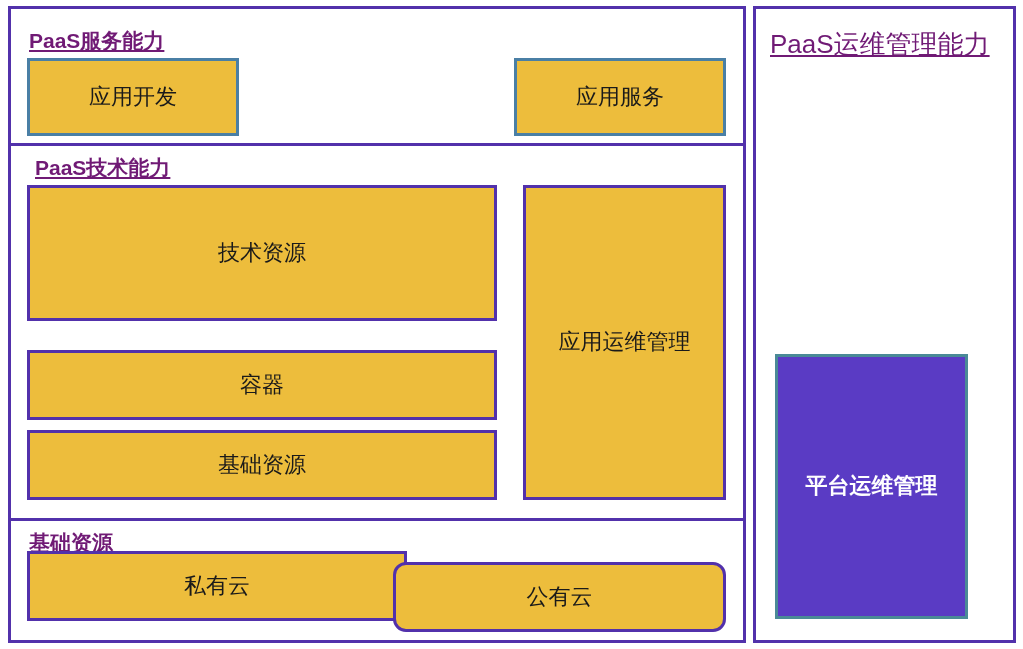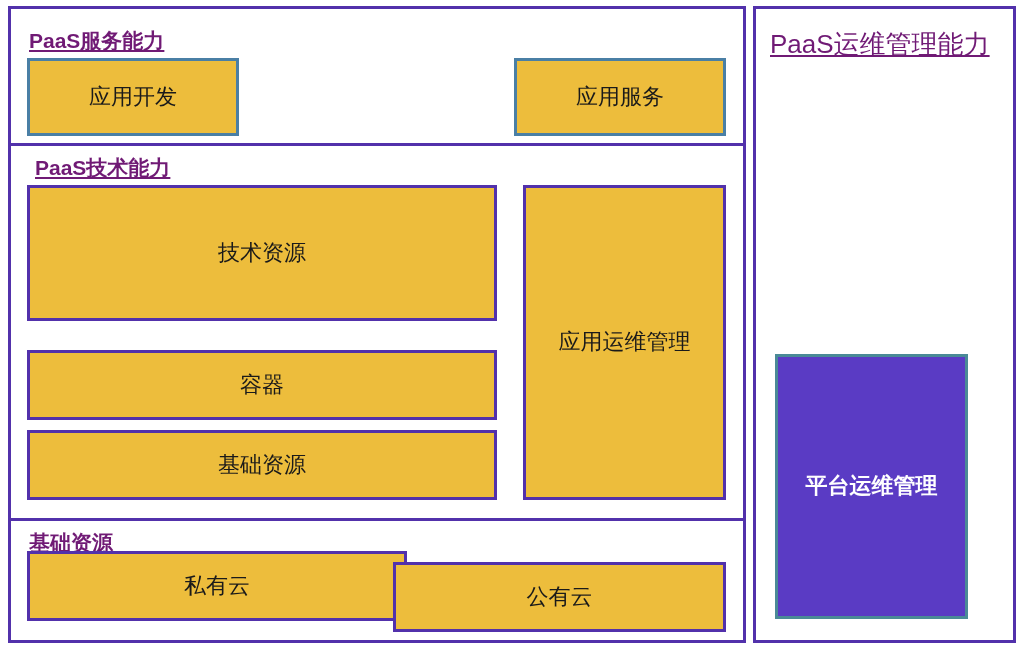--- a/index.html
+++ b/index.html
@@ -122,21 +122,21 @@
     </div>
 
     <div class="section-divider" style="top:509px;"></div>
 
     <div class="section-title" style="left:18px; top:520px;">基础资源</div>
 
     <div class="tile" style="left:16px; top:542px; width:380px; height:70px;">
       <span class="tile-label">私有云</span>
     </div>
 
-    <div class="tile" style="left:382px; top:553px; width:333px; height:70px;">
+    <div class="tile" style="left:382px; top:553px; width:333px; height:70px;border-radius:13px;">
       <span class="tile-label">公有云</span>
     </div>
   </div>
 
   <div class="panel" style="left:753px; top:6px; width:263px; height:637px;">
 
     <div class="section-title regular" style="left:14px; top:18px;">PaaS运维管理能力</div>
 
 
     <div class="tile purple-fill" style="left:19px; top:345px; width:193px; height:265px;">

